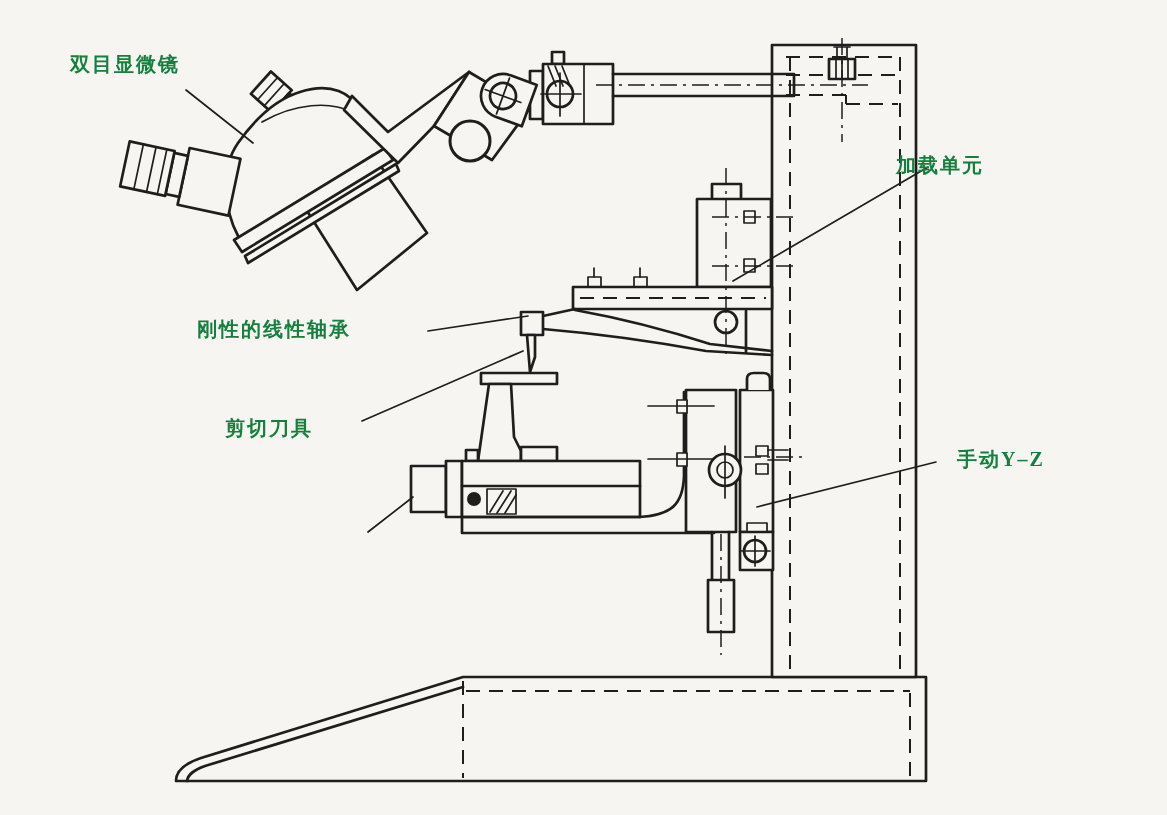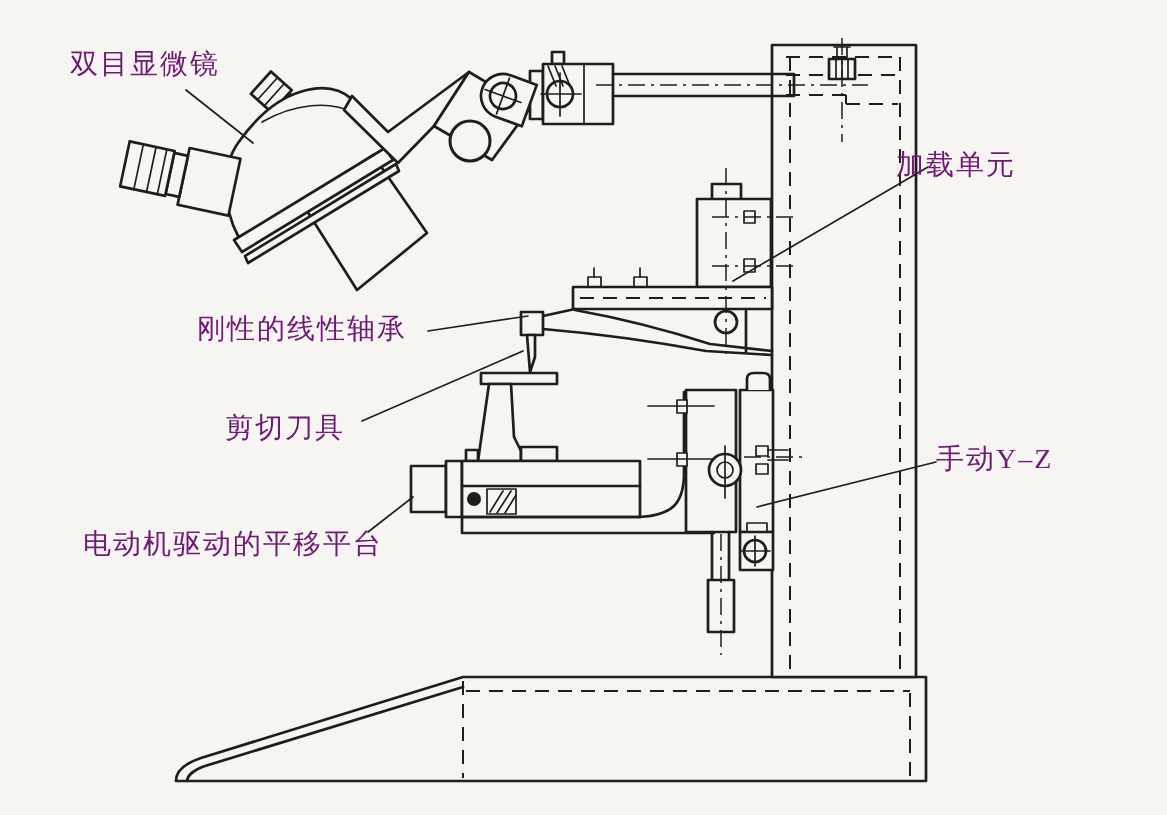--- a/index.html
+++ b/index.html
@@ -1,20 +1,20 @@
 <!DOCTYPE html>
 <html><head>
 <meta charset="utf-8">
 <style>
   html,body{margin:0;padding:0;background:#e9e8e4;}
   #page{position:relative;width:1167px;height:815px;background:#f6f5f2;overflow:hidden;
         font-family:"Liberation Serif","DejaVu Serif",serif;}
   #drawing{position:absolute;left:0;top:0;width:1167px;height:815px;}
-  .diagram-label{position:absolute;color:#701a75;font-size:28px;letter-spacing:2px;
-        white-space:nowrap;line-height:32px;}
+  .diagram-label{position:absolute;color:#15803d;font-size:20px;letter-spacing:2px;
+        white-space:nowrap;line-height:32px;font-weight:bold;}
   
   .ln{fill:none;stroke:#1f1e1c;stroke-width:2.7;stroke-linecap:round;stroke-linejoin:round;}
   .fill{fill:#f6f5f2;stroke:#1f1e1c;stroke-width:2.7;stroke-linejoin:round;}
   .thin{fill:none;stroke:#1f1e1c;stroke-width:1.7;stroke-linecap:round;}
   .dash{fill:none;stroke:#1f1e1c;stroke-width:2;stroke-dasharray:14 9;}
   .cl{fill:none;stroke:#1f1e1c;stroke-width:1.5;stroke-dasharray:17 6 3 6;}
   .leader{fill:none;stroke:#1f1e1c;stroke-width:1.7;stroke-linecap:round;}
   .ink{fill:#1f1e1c;stroke:none;}
 </style>
 </head>
@@ -181,19 +181,18 @@
   </svg>
 
   <div class="diagram-label" style="left:70px;top:48px;">双目显微镜</div>
 
   <div class="diagram-label" style="left:896px;top:149px;">加载单元</div>
 
   <div class="diagram-label" style="left:197px;top:313px;">刚性的线性轴承</div>
 
   <div class="diagram-label" style="left:225px;top:402px;margin-top:10px;">剪切刀具</div>
 
-  <div class="diagram-label" style="left:83px;top:528px;">电动机驱动的平移平台</div>
 
-  <div class="diagram-label" style="left:936px;top:443px;text-align:right;">
+  <div class="diagram-label" style="left:957px;top:443px;text-align:right;">
     <div>手动Y–Z</div>
   </div>
 
 </div>
 
 </body></html>

